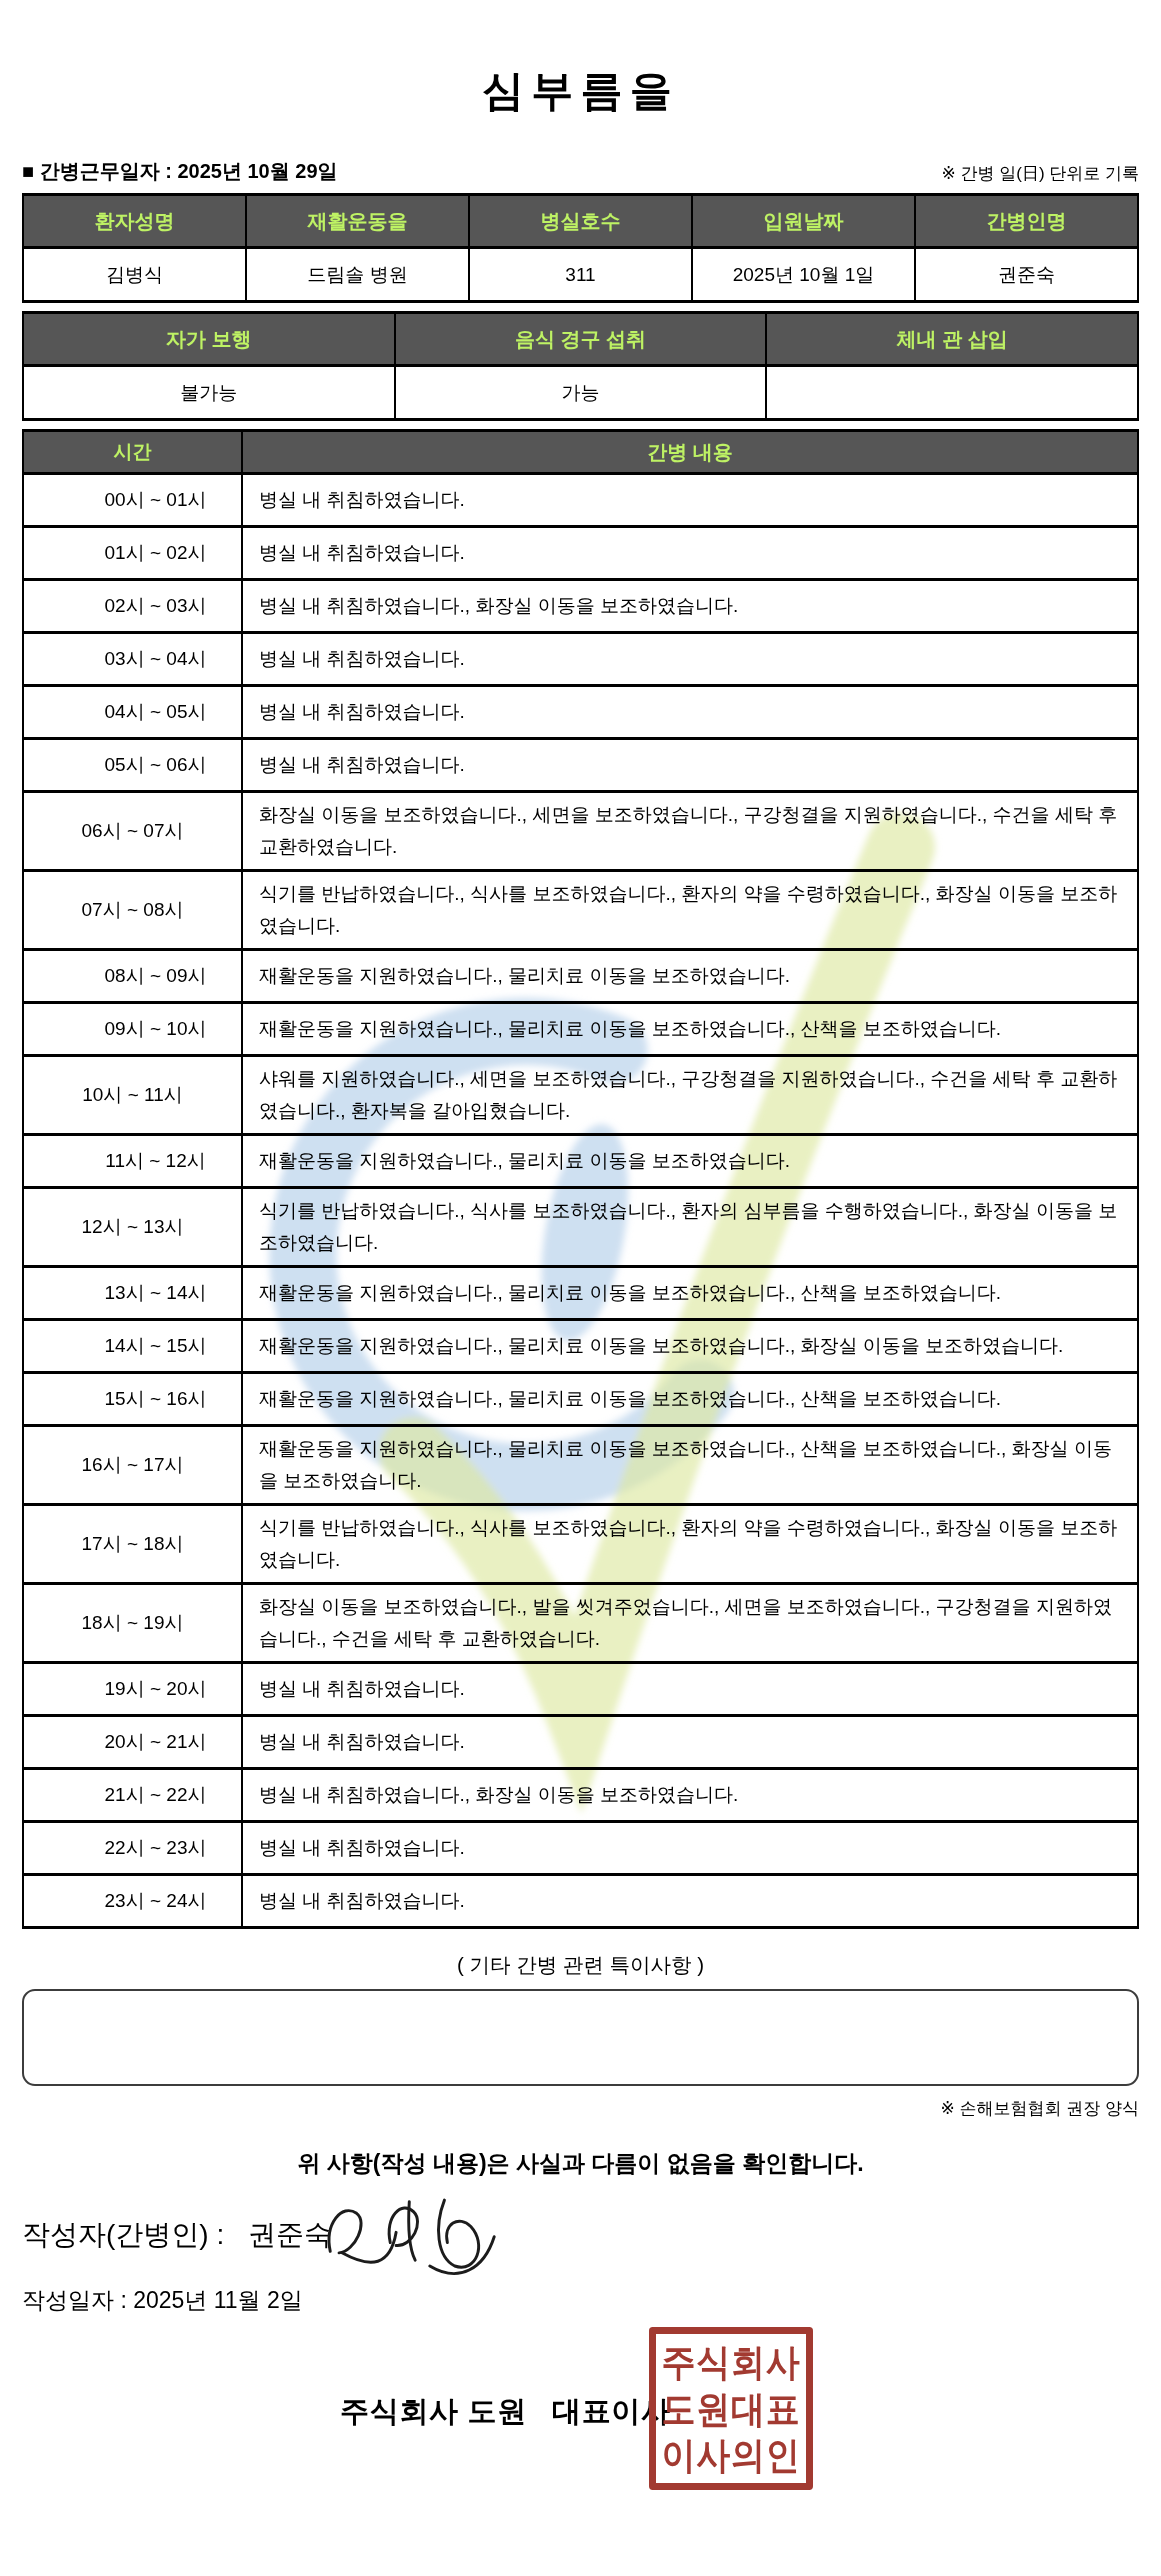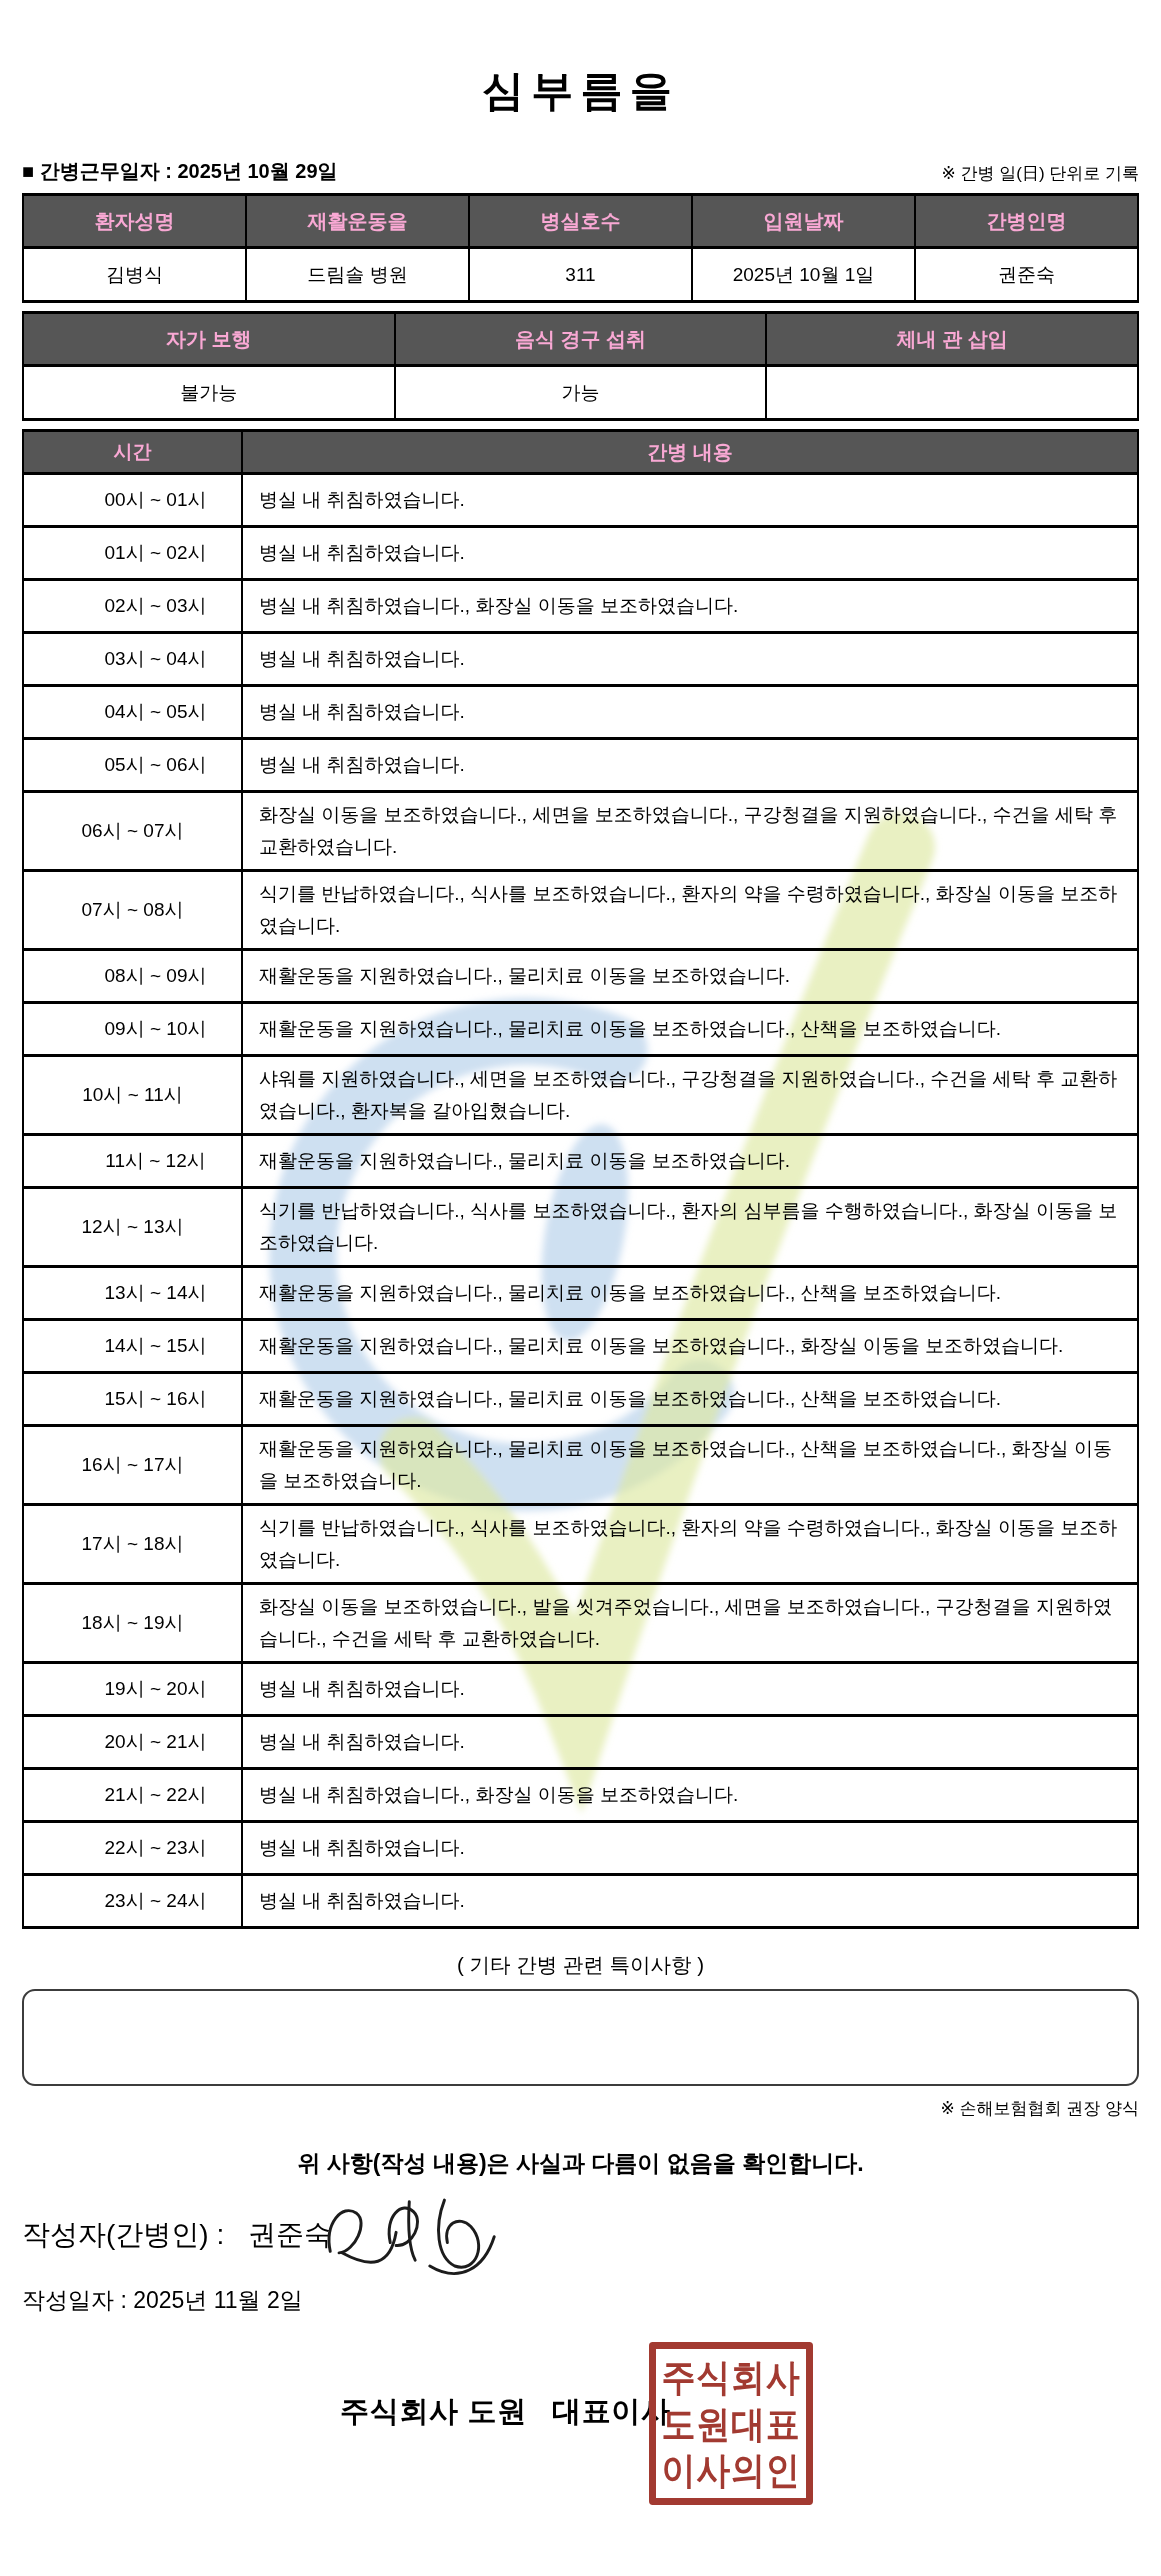--- a/index.html
+++ b/index.html
@@ -45,21 +45,21 @@
   .tbl { margin-top: 8px; }
   .tbl td {
     border-left: 2.2px solid #000;
     border-right: 2.2px solid #000;
     border-top: 3.7px solid #000;
     border-bottom: 3.7px solid #000;
     background: transparent;
   }
   .head-cell {
     background: #565656 !important;
-    color: #f9a8d4;
+    color: #bef264;
     font-weight: 700;
     font-size: 20px;
     text-align: center;
     height: 53px;
   }
   .val-cell {
     font-size: 19px;
     text-align: center;
     height: 54px;
   }
@@ -128,21 +128,21 @@
     top: 70px;
     font-size: 29px;
     font-weight: 700;
     letter-spacing: 0.7px;
     white-space: nowrap;
   }
   .company-line .spacer { display:inline-block; width: 25px; }
   .seal {
     position: absolute;
     left: 627px;
-    top: 20px;
+    top: 5px;
     width: 164px;
     height: 163px;
     border: 7.3px solid #a23a31;
     border-radius: 3.7px;
     display: flex;
     flex-direction: column;
     justify-content: space-around;
     align-items: center;
     padding: 4.4px 1.5px;
     background: rgba(255,255,255,0.0);

